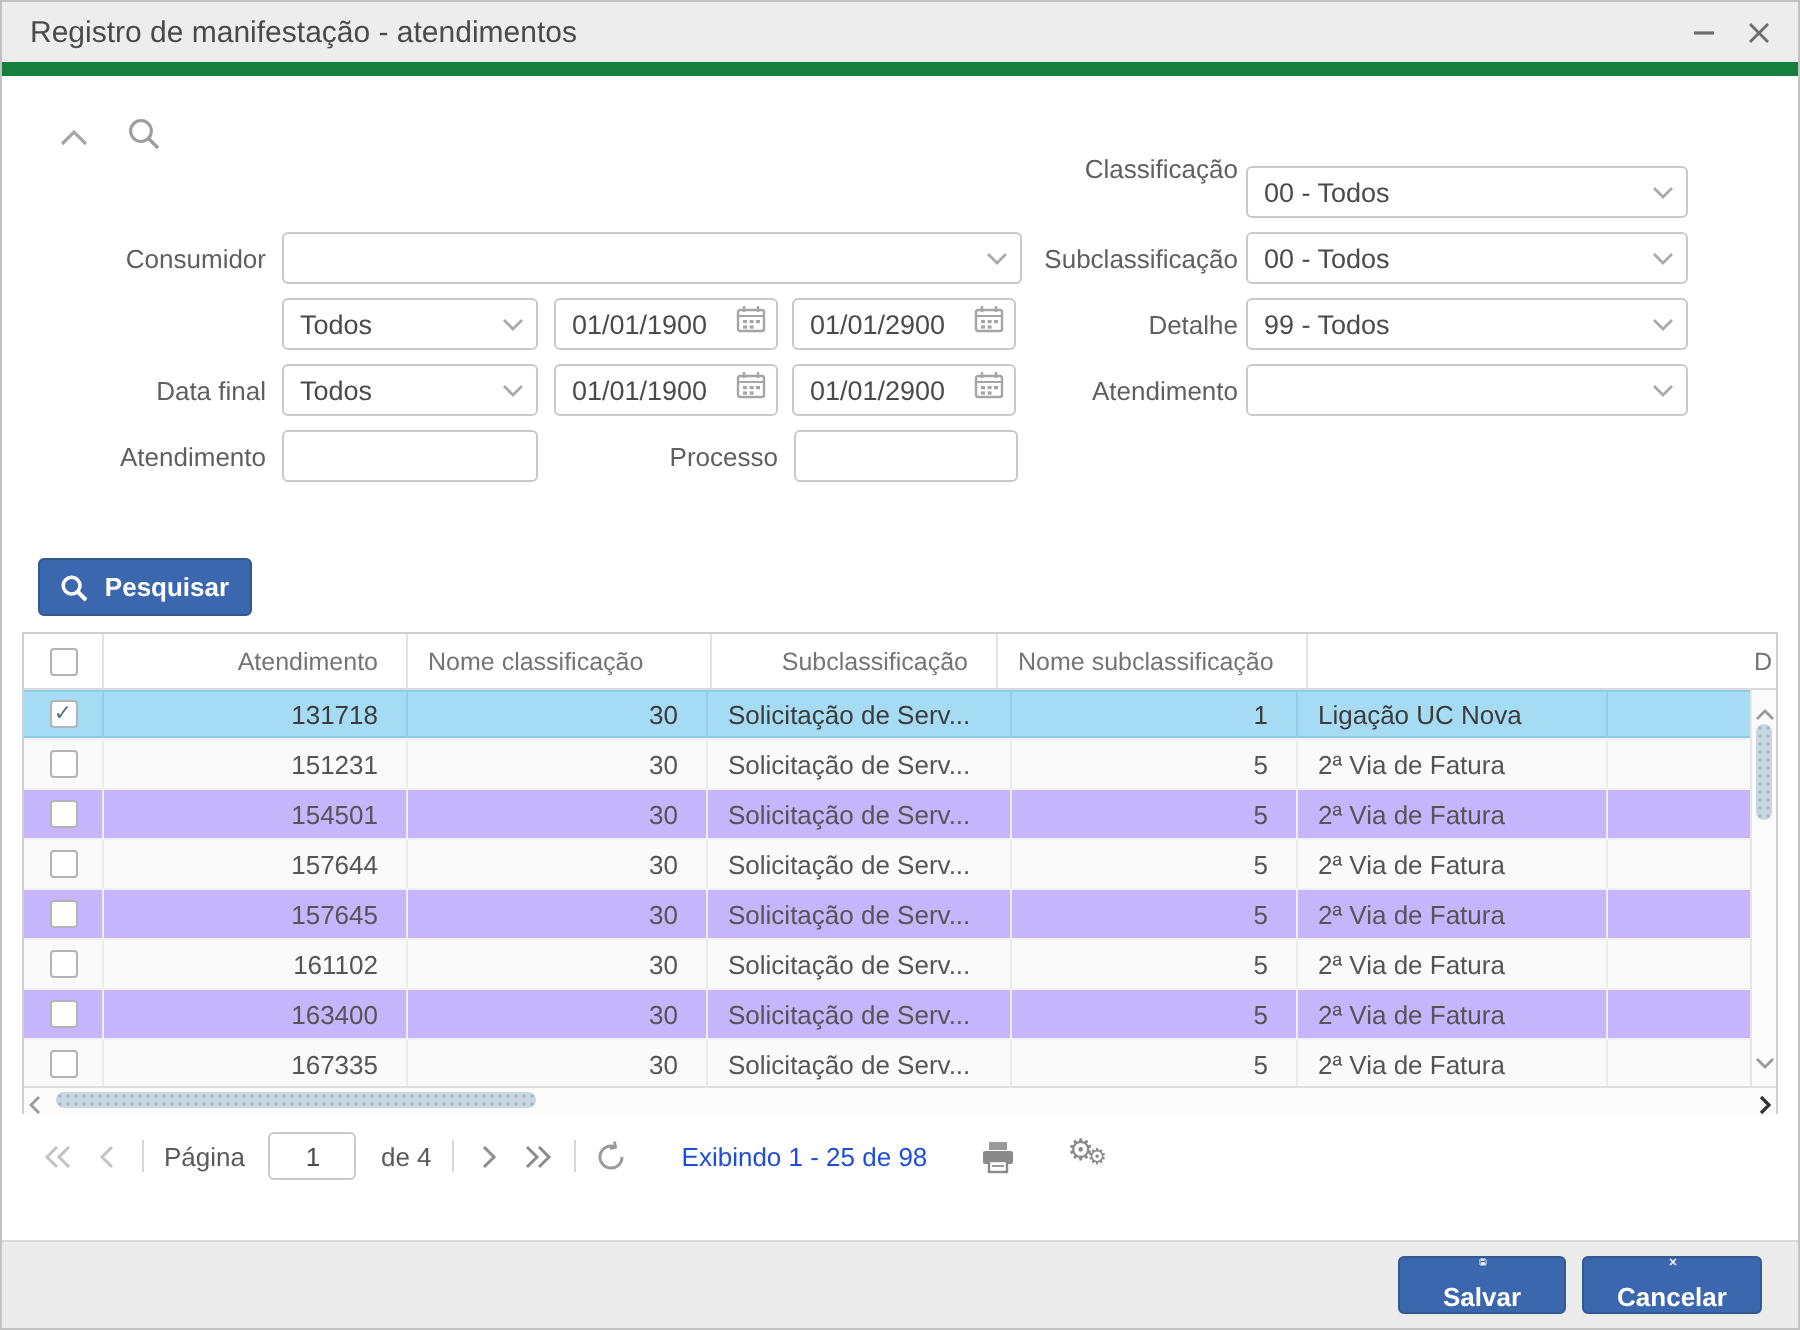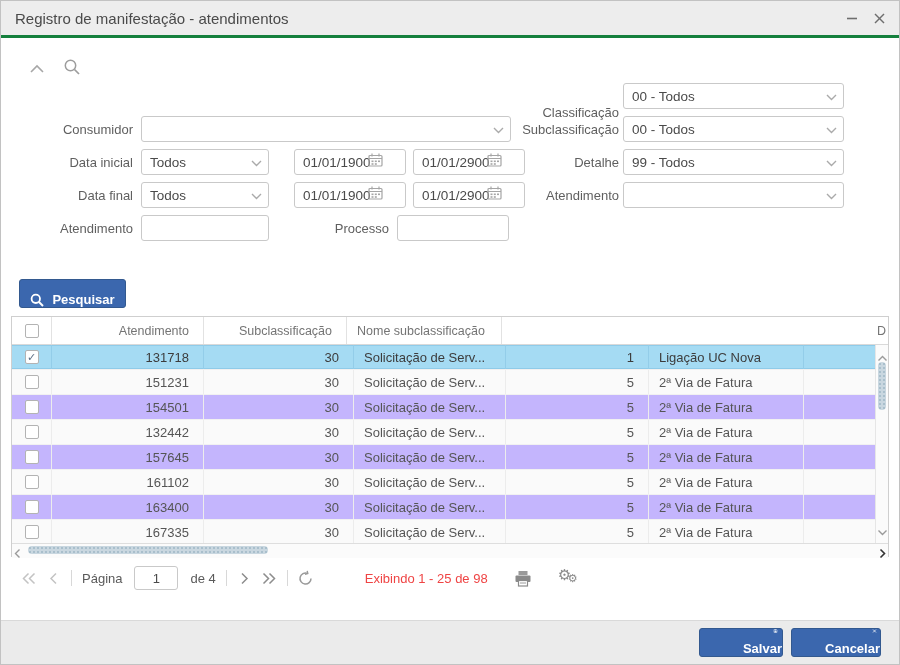--- a/index.html
+++ b/index.html
@@ -1,41 +1,41 @@
 <!DOCTYPE html>
 <html style="--accent: #3b67ae; --selection: #a5dbf3;"><head>
 <meta charset="utf-8">
 <style>
   html,body{margin:0;padding:0;background:#fff;}
   body{font-family:"Liberation Sans",sans-serif;-webkit-font-smoothing:antialiased;}
   .window{position:relative;width:898px;height:663px;border:1px solid #c2c2c2;background:#fff;overflow:hidden;}
 
   
-  .titlebar{position:absolute;top:0;left:0;right:0;height:37px;background:#ededed;border-bottom:3px solid #15803d;display:flex;align-items:center;padding:0 14px;box-sizing:border-box;}
+  .titlebar{position:absolute;top:0;left:0;right:0;height:37px;background:#ededed;border-bottom:7px solid #15803d;display:flex;align-items:center;padding:0 14px;box-sizing:border-box;}
   .title{font-size:15px;color:#4a4a4a;}
   .win-controls{margin-left:auto;display:flex;align-items:center;gap:16px;}
   .win-btn{cursor:pointer;display:flex;align-items:center;}
 
   
   .tool-icons{position:absolute;top:57px;left:28px;display:flex;gap:18px;align-items:center;}
   .tool-icons svg{cursor:pointer;}
 
   
   .lbl{position:absolute;height:26px;display:flex;align-items:center;justify-content:flex-end;font-size:13px;color:#5f5f5f;box-sizing:border-box;}
   .fld-wrap{position:absolute;height:26px;}
   .fld-wrap input{width:100%;height:100%;box-sizing:border-box;border:1px solid #c9c9c9;border-radius:3px;font-size:13.5px;color:#4a4a4a;padding:0 22px 0 8px;font-family:inherit;background:#fff;outline:none;}
   .fld-wrap input.with-search{padding-right:48px;}
-  .fld-wrap input.with-cal{padding-right:30px;margin-left:17px;}
+  .fld-wrap input.with-cal{padding-right:30px;}
   .fld-wrap input.plain{padding-right:8px;}
   .icon-chevron{position:absolute;right:7px;top:50%;transform:translateY(-50%);}
   .icon-search-in{position:absolute;right:27px;top:50%;transform:translateY(-50%);}
   .icon-cal{position:absolute;right:6px;top:50%;transform:translateY(-50%);}
 
   
-  .btn-primary{position:absolute;display:flex;align-items:flex-end;justify-content:center;gap:8px;background:var(--accent,#3b67ae);color:#fff;font-size:13px;font-weight:600;border:1px solid #33598f;border-radius:3px;cursor:pointer;box-sizing:border-box;}
+  .btn-primary{position:absolute;display:flex;align-items:center;justify-content:center;gap:8px;background:var(--accent,#3b67ae);color:#fff;font-size:13px;font-weight:600;border:1px solid #33598f;border-radius:3px;cursor:pointer;box-sizing:border-box;}
 
   
   .grid{position:absolute;left:10px;top:315px;width:878px;height:241px;border:1px solid #cfcfcf;box-sizing:border-box;background:#fff;}
   .grid-header{display:flex;height:27px;border-bottom:1px solid #d9d9d9;background:#fff;}
   .gh-cell{box-sizing:border-box;height:100%;display:flex;align-items:center;font-size:12.5px;color:#747474;border-right:1px solid #e2e2e2;overflow:hidden;white-space:nowrap;}
   .grid-body{display:flex;height:198px;}
   .rows{flex:1;overflow:hidden;}
   .grid-row{display:flex;height:25px;box-sizing:border-box;border-bottom:1px solid #f1f1f1;background:#c4b5fd;cursor:pointer;}
   .grid-row.odd{background:#fafafa;}
   .grid-row.selected{background:var(--selection,#a5dbf3);box-shadow:inset 0 1px 0 #8fcbe9, inset 0 -1px 0 #8fcbe9;}
@@ -65,21 +65,21 @@
   .hthumb{position:absolute;left:16px;top:2px;width:240px;height:8px;border-radius:4px;background-color:#c9d7e0;background-image:radial-gradient(#a9bfcc 0.8px, transparent 0.9px);background-size:4px 4px;}
   .harrow-l{position:absolute;left:2px;top:1px;}
   .harrow-r{position:absolute;right:2px;top:1px;}
 
   
   .pager{position:absolute;left:10px;top:558px;right:10px;height:38px;display:flex;align-items:center;padding-left:6px;color:#555;font-size:13px;}
   .pg-btn{display:flex;align-items:center;justify-content:center;width:24px;height:24px;cursor:pointer;}
   .pg-sep{width:1px;height:16px;background:#d8d8d8;margin:0 6px;}
   .pager .pg-label{margin:0 4px 0 4px;color:#5a5a5a;}
   .page-input{width:44px;height:24px;box-sizing:border-box;border:1px solid #c9c9c9;border-radius:3px;text-align:center;font-size:13px;color:#4a4a4a;font-family:inherit;outline:none;margin:0 8px;}
-  .pg-display{margin-left:47px;color:#ef4444;}
+  .pg-display{margin-left:23px;color:#1d4ed8;}
   .pg-tool{margin-left:26px;cursor:pointer;display:flex;align-items:center;}
   .gears{position:relative;width:22px;height:20px;color:#8a8a8a;}
   .gear-big{position:absolute;left:0;top:-2px;font-size:15px;}
   .gear-small{position:absolute;left:10px;top:4px;font-size:11px;}
 
   
   .footer{position:absolute;left:0;right:0;bottom:0;height:43px;background:#ebebeb;border-top:1px solid #d9d9d9;}
   .footer .btn-primary{top:7px;height:29px;flex-direction:column;}
   .btn-save{right:116px;width:84px;}
   .btn-cancel{right:18px;width:90px;}
@@ -124,21 +124,20 @@
   <div class="lbl" style="left:10px;top:115px;width:122px;">Consumidor</div>
   <div class="fld-wrap" style="left:140px;top:115px;width:370px;">
     <input value="" style="">
     <span class="icon-chevron">
       <svg width="11" height="7" viewBox="0 0 11 7">
           <polyline points="1,1 5.5,5.5 10,1" fill="none" stroke="#aaaaaa" stroke-width="1.4"></polyline>
         </svg>
     </span>
   </div>
 
-  <div class="lbl" style="left:10px;top:148px;width:122px;">Data inicial</div>
   <div class="fld-wrap" style="left:140px;top:148px;width:128px;">
     <input value="Todos" style="">
     <span class="icon-chevron">
       <svg width="11" height="7" viewBox="0 0 11 7">
           <polyline points="1,1 5.5,5.5 10,1" fill="none" stroke="#aaaaaa" stroke-width="1.4"></polyline>
         </svg>
     </span>
   </div>
   <div class="fld-wrap" style="left:276px;top:148px;width:112px;">
     <input class="with-cal" value="01/01/1900" style="">
@@ -217,21 +216,21 @@
 
   <div class="lbl" style="left:10px;top:214px;width:122px;">Atendimento</div>
   <div class="fld-wrap" style="left:140px;top:214px;width:128px;">
     <input class="plain" value="" style="">
   </div>
   <div class="lbl" style="left:300px;top:214px;width:88px;">Processo</div>
   <div class="fld-wrap" style="left:396px;top:214px;width:112px;">
     <input class="plain" value="" style="">
   </div>
 
-  <div class="lbl" style="left:492px;top:98px;width:126px;text-align:right;">Classificação</div>
+  <div class="lbl" style="left:492px;top:70px;width:126px;text-align:right;">Classificação</div>
   <div class="fld-wrap" style="left:622px;top:82px;width:221px;">
     <input value="00 - Todos" style="">
     <span class="icon-chevron">
       <svg width="11" height="7" viewBox="0 0 11 7">
           <polyline points="1,1 5.5,5.5 10,1" fill="none" stroke="#aaaaaa" stroke-width="1.4"></polyline>
         </svg>
     </span>
   </div>
 
   <div class="lbl" style="left:492px;top:115px;width:126px;">Subclassificação</div>
@@ -271,20 +270,21 @@
       </svg>
     <span>Pesquisar</span>
   </div>
 
   <div class="grid">
     <div class="grid-header">
       <div class="gh-cell col-cb">
         <div class="cb"></div>
       </div>
       <div class="gh-cell col-atendimento al-r">Atendimento</div>
+      <div class="gh-cell col-nome-classificacao al-l">Nome classificação</div>
       <div class="gh-cell col-subclassificacao al-r">Subclassificação</div>
       <div class="gh-cell col-nome-subclassificacao al-l">Nome subclassificação</div>
       <div class="gh-cell col-extra gh-d">D</div>
     </div>
     <div class="grid-body">
       <div class="rows" id="rows">
           <div class="grid-row selected">
             <div class="gr-cell col-cb">
               <div class="cb">✓</div>
             </div>
@@ -314,21 +314,21 @@
             <div class="gr-cell col-classificacao al-r">30</div>
             <div class="gr-cell col-nome-classificacao al-l">Solicitação de Serv...</div>
             <div class="gr-cell col-subclassificacao al-r">5</div>
             <div class="gr-cell col-nome-subclassificacao al-l">2ª Via de Fatura</div>
             <div class="gr-cell col-extra al-l"></div>
           </div>
           <div class="grid-row odd">
             <div class="gr-cell col-cb">
               <div class="cb"></div>
             </div>
-            <div class="gr-cell col-atendimento al-r">132442</div>
+            <div class="gr-cell col-atendimento al-r">157644</div>
             <div class="gr-cell col-classificacao al-r">30</div>
             <div class="gr-cell col-nome-classificacao al-l">Solicitação de Serv...</div>
             <div class="gr-cell col-subclassificacao al-r">5</div>
             <div class="gr-cell col-nome-subclassificacao al-l">2ª Via de Fatura</div>
             <div class="gr-cell col-extra al-l"></div>
           </div>
           <div class="grid-row">
             <div class="gr-cell col-cb">
               <div class="cb"></div>
             </div>

